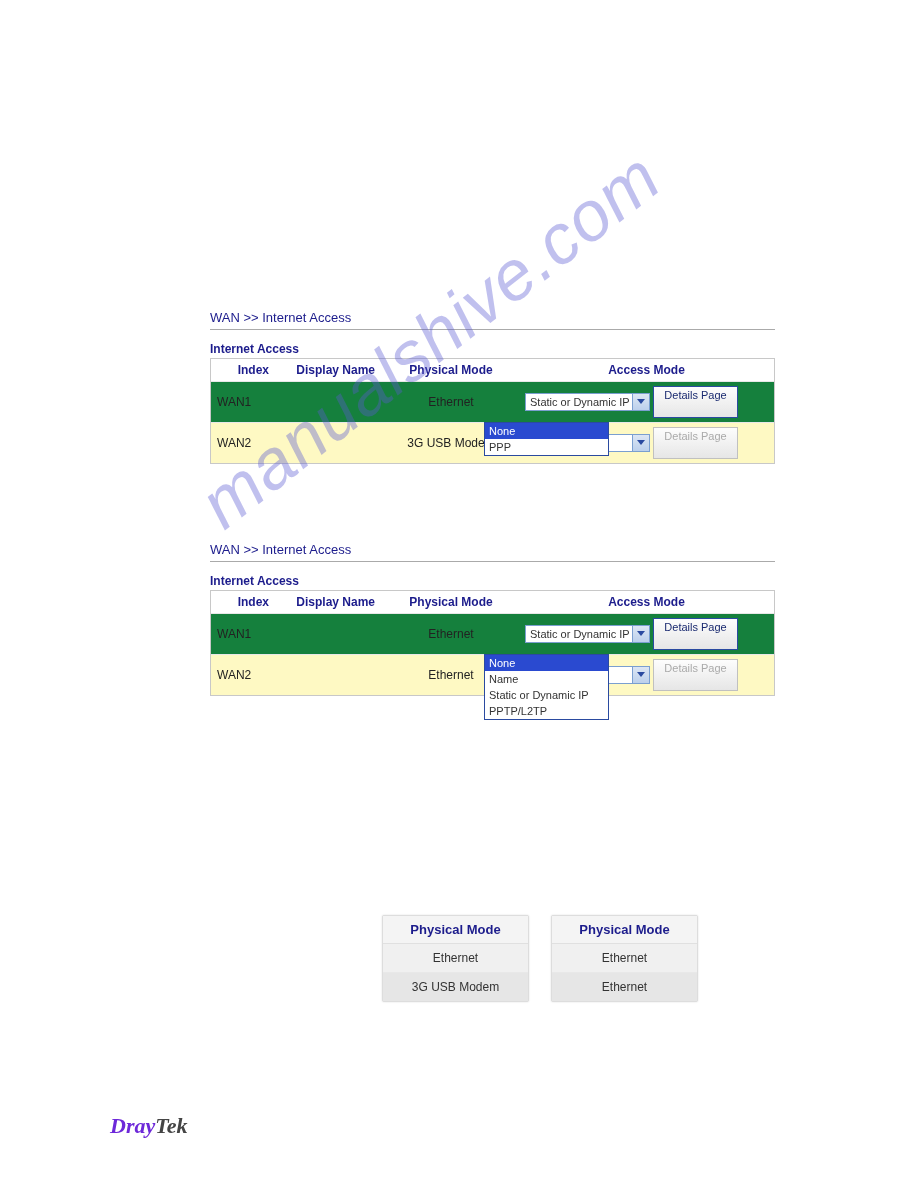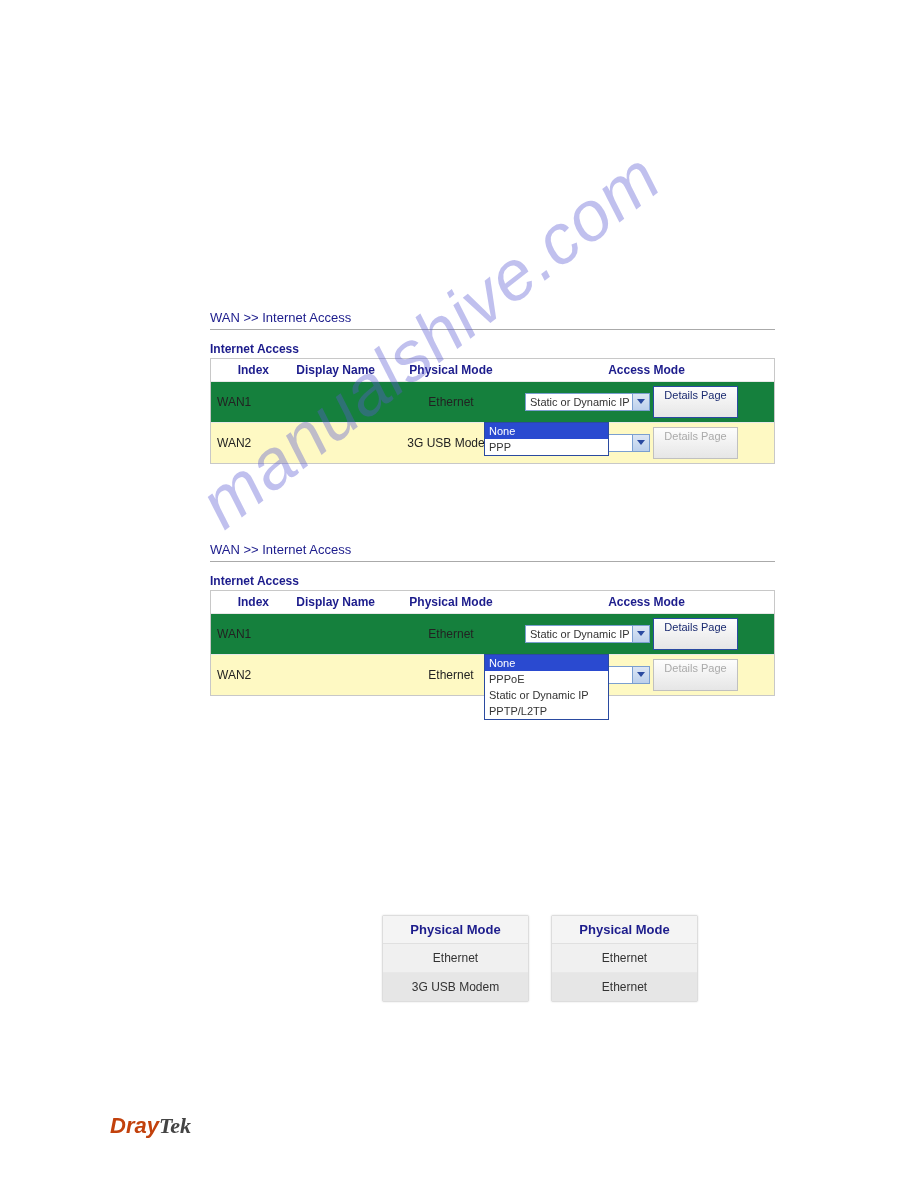--- a/index.html
+++ b/index.html
@@ -168,21 +168,21 @@
   }
   .logo {
     position: absolute;
     left: 110px;
     top: 1113px;
     font-family: Arial, sans-serif;
     font-size: 22px;
     font-weight: bold;
     font-style: italic;
   }
-  .logo .d { color: #c2410c; }
+  .logo .d { color: #6d28d9; font-family: Liberation Serif, serif; }
   .logo .t { color: #444; font-family: Liberation Serif, serif; }
 </style>
 </head>
 <body>
 
 <div class="page">
 
   <div class="breadcrumb">WAN &gt;&gt; Internet Access</div>
   <div class="section-title">Internet Access</div>
   <div class="tablewrap" style="position:relative;">
@@ -280,21 +280,21 @@
                   </svg>
               </span>
             </span>
             <span class="btn disabled">Details Page</span>
           </td>
         </tr>
       </tbody>
     </table>
     <div class="dropdown-open" style="left:273px; top:63px;">
       <div class="opt selected">None</div>
-      <div class="opt">PPPoE</div>
+      <div class="opt">Name</div>
       <div class="opt">Static or Dynamic IP</div>
       <div class="opt">PPTP/L2TP</div>
     </div>
   </div>
 
 </div>
 
 <div class="mini-tables">
   <div class="mini">
     <div class="head">Physical Mode</div>

